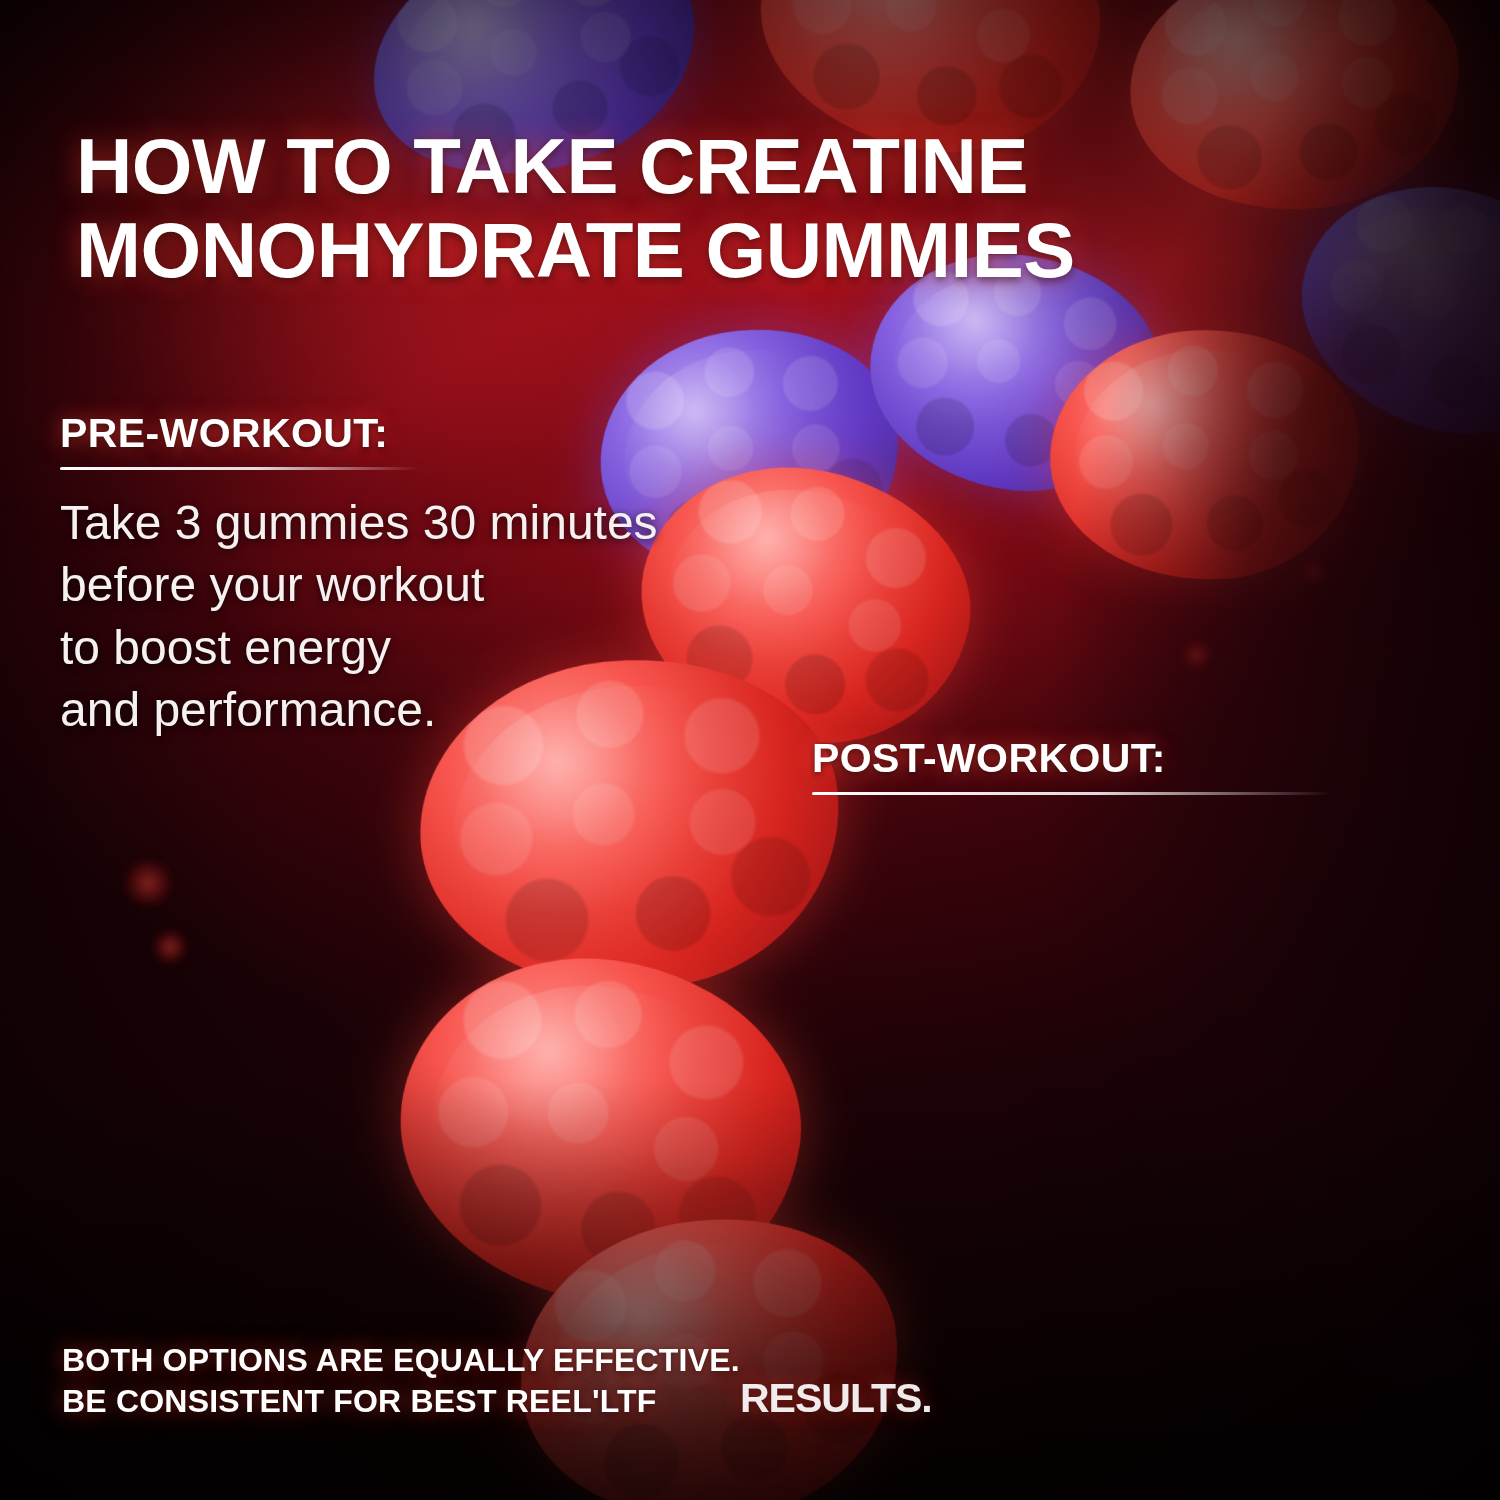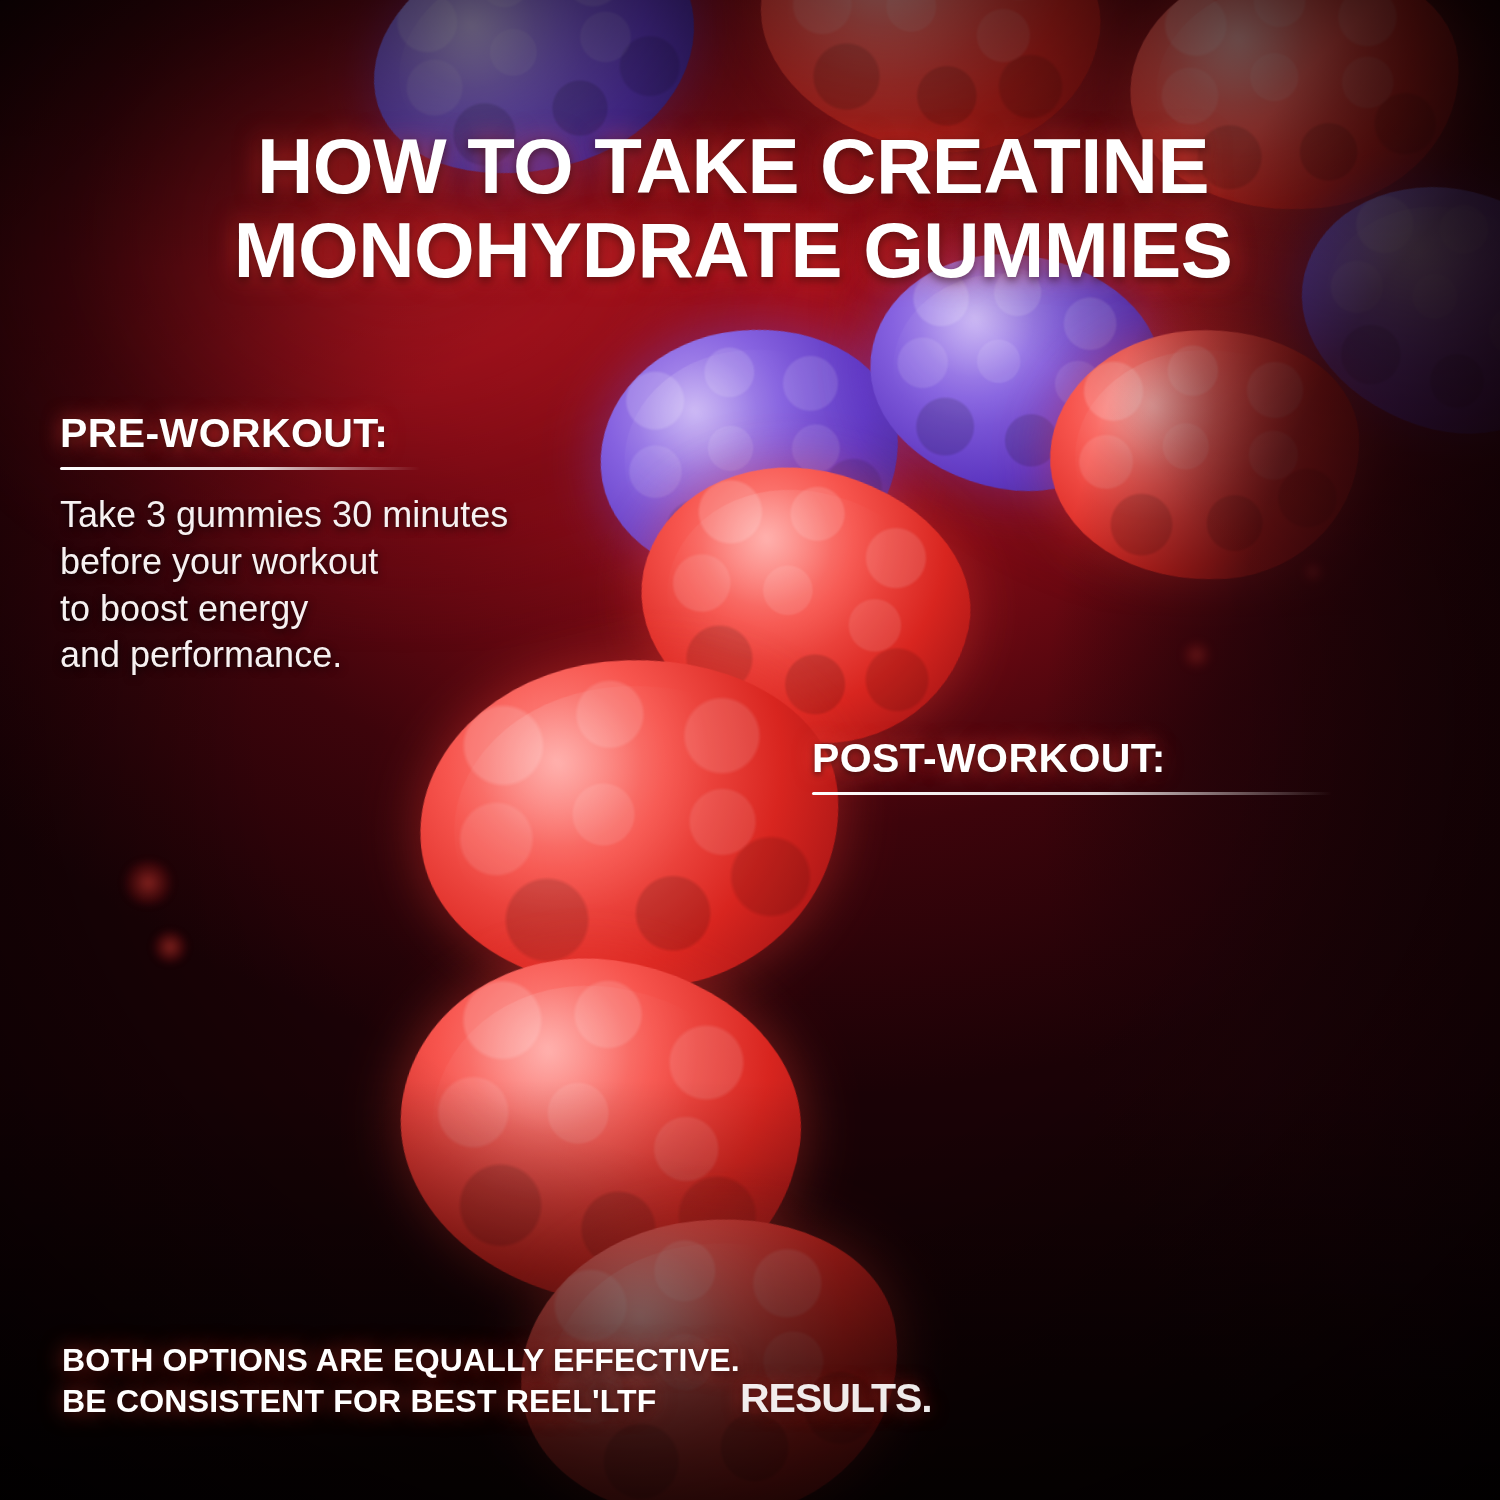--- a/index.html
+++ b/index.html
@@ -112,31 +112,30 @@
   }
 
   
   .content {
     position: absolute;
     inset: 0;
   }
 
   .headline {
     position: absolute;
-    left: 83px;
+    left: 76px;
     top: 72px;
     width: 1300px;
     color: #ffffff;
     font-size: 78px;
     line-height: 1.08;
     font-weight: 700;
     letter-spacing: -0.5px;
     text-shadow: 0 0 26px rgba(255,60,50,0.55), 0 3px 10px rgba(0,0,0,0.6);
     text-transform: uppercase;
-    text-align: center;
   }
 
   .block {
     position: absolute;
   }
   .block-pre  { left: 60px;  top: 410px;  width: 700px; }
   .block-post { left: 812px; top: 735px;  width: 660px; }
 
   .block-title {
     color: #ffffff;
@@ -152,21 +151,21 @@
     width: 360px;
     margin-bottom: 22px;
     background: linear-gradient(to right, #ffffff 0%, rgba(255,255,255,0.85) 55%, rgba(255,255,255,0) 100%);
     border-radius: 2px;
   }
   .block-post .rule {
     width: 520px;
   }
   .block-body {
     color: #f6f1f1;
-    font-size: 36px;
+    font-size: 48px;
     line-height: 1.30;
     font-weight: 400;
     text-shadow: 0 2px 9px rgba(0,0,0,0.75);
     white-space: pre-line;
   }
 
   .footer {
     position: absolute;
     left: 62px;
     bottom: 78px;

